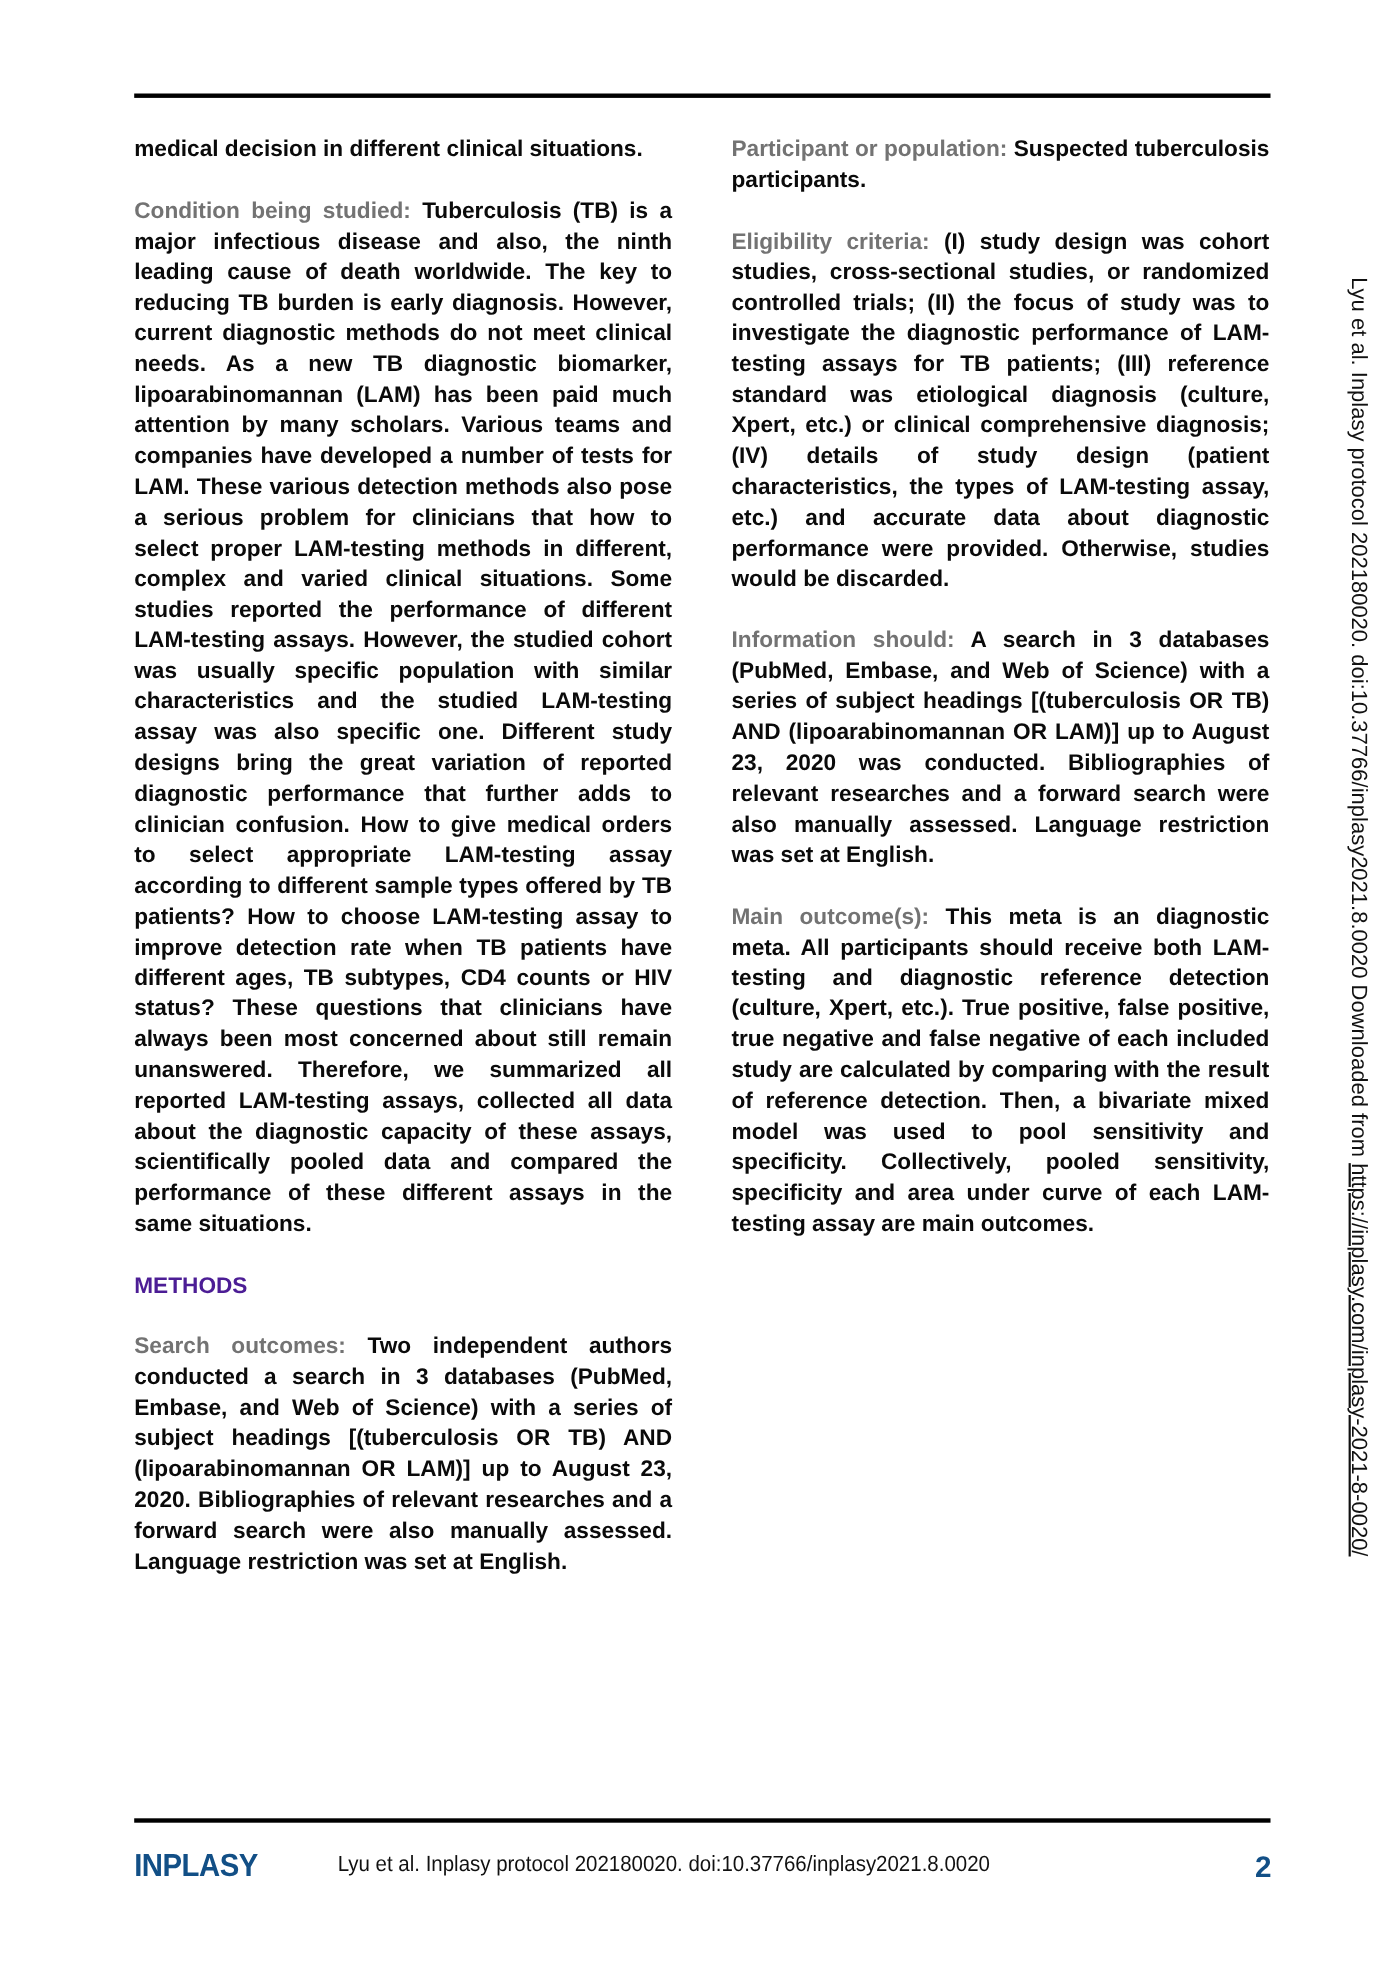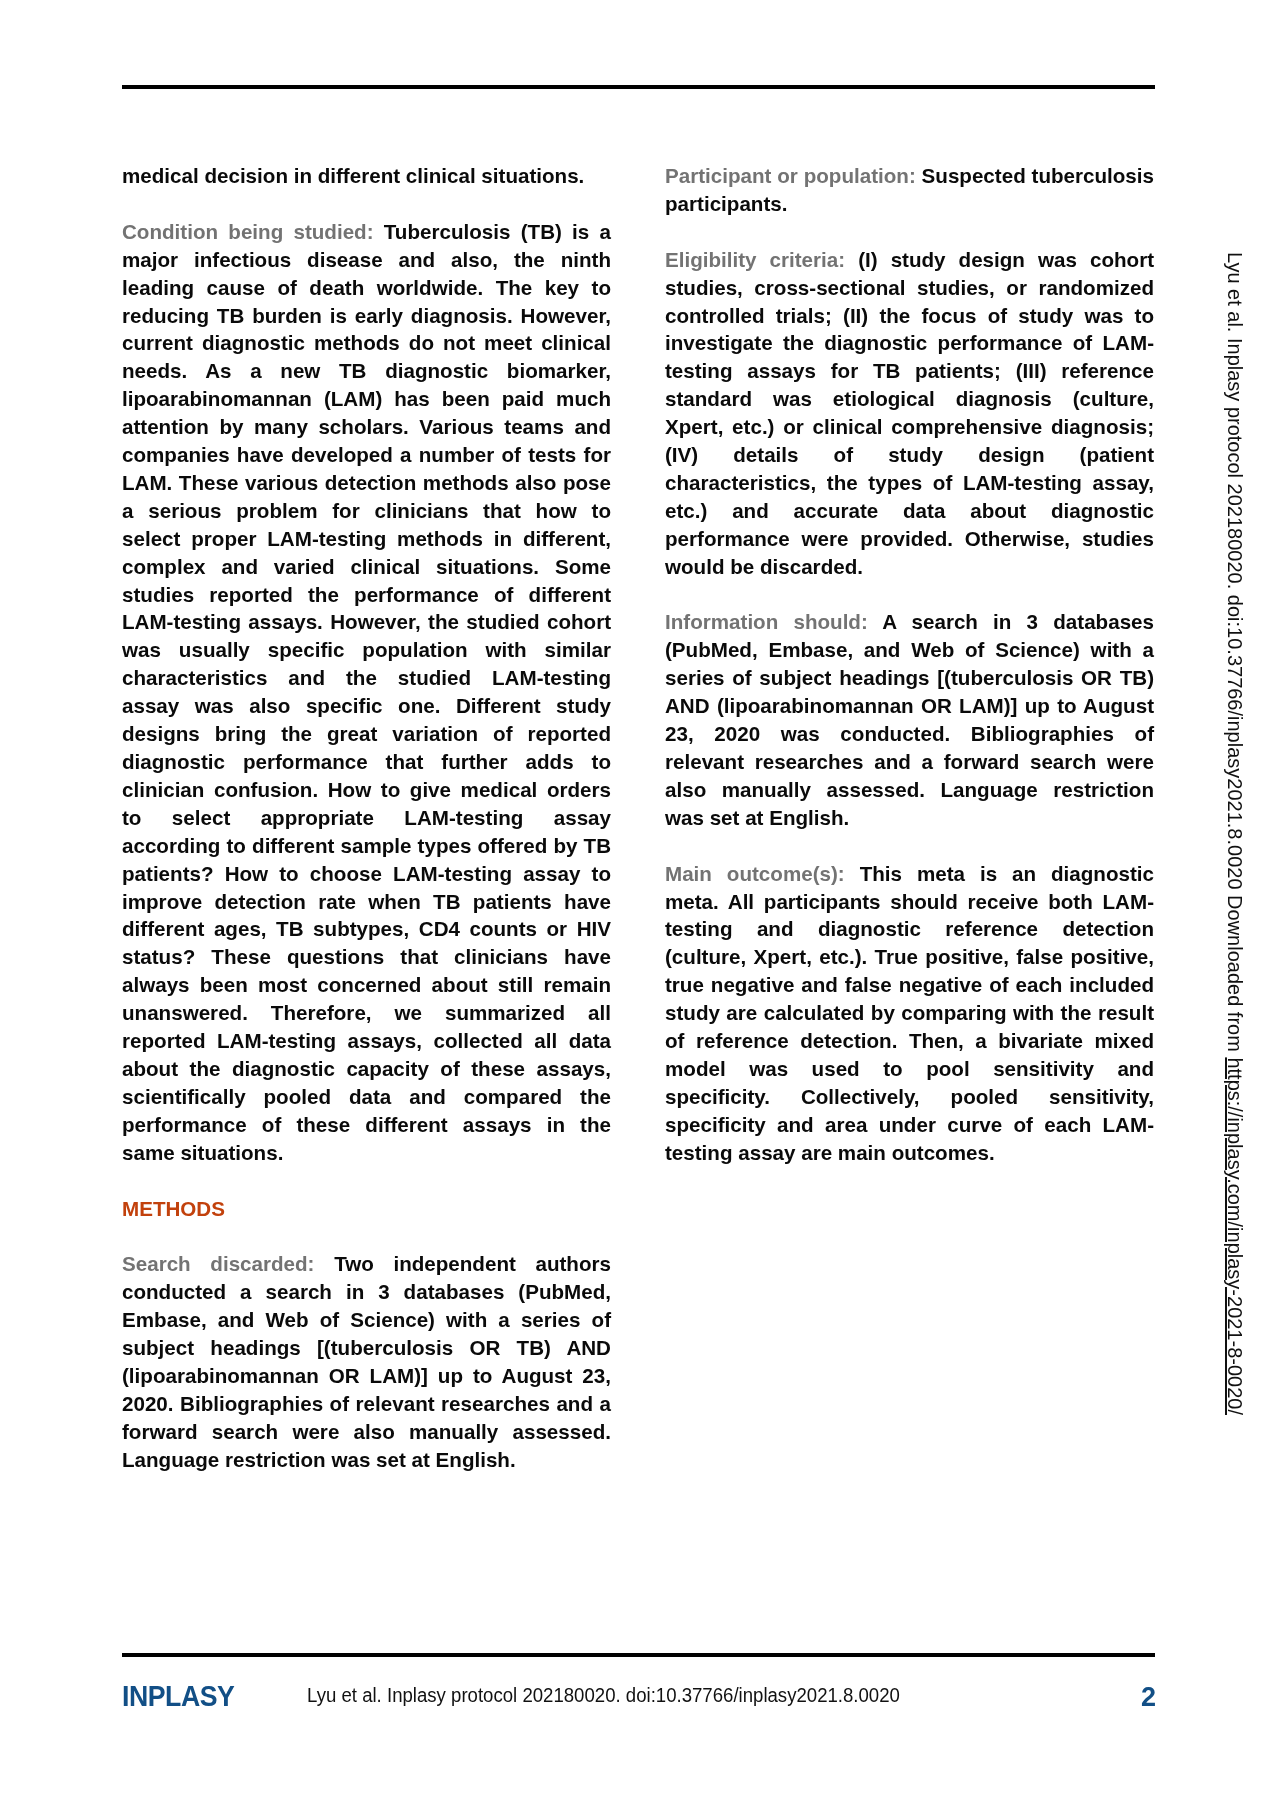--- a/index.html
+++ b/index.html
@@ -26,33 +26,32 @@
     .rule.bottom { top: 1653px; }
 
     .col {
       position: absolute;
       top: 122px;
       width: 489px;
       font-size: 20.6px;
       line-height: 27.9px;
       font-weight: bold;
       text-align: justify;
-      margin-top: 40px;
     }
     .col.left { left: 122px; }
     .col.right { left: 665px; }
 
     .para {
       margin: 0 0 27.9px 0;
     }
     .label {
       color: #737373;
     }
     .heading {
-      color: #c2410c;
+      color: #4c1d95;
       margin: 0 0 27.9px 0;
     }
 
     .footer-brand {
       position: absolute;
       left: 122px;
       top: 1680px;
       font-size: 29px;
       font-weight: bold;
       color: #124f86;
@@ -101,21 +100,21 @@
 <div class="col left">
   <p class="para">medical decision in different clinical situations.</p>
 
   <p class="para">
     <span class="label">Condition being studied:</span><span> Tuberculosis (TB) is a major infectious disease and also, the ninth leading cause of death worldwide. The key to reducing TB burden is early diagnosis. However, current diagnostic methods do not meet clinical needs. As a new TB diagnostic biomarker, lipoarabinomannan (LAM) has been paid much attention by many scholars. Various teams and companies have developed a number of tests for LAM. These various detection methods also pose a serious problem for clinicians that how to select proper LAM-testing methods in different, complex and varied clinical situations. Some studies reported the performance of different LAM-testing assays. However, the studied cohort was usually specific population with similar characteristics and the studied LAM-testing assay was also specific one. Different study designs bring the great variation of reported diagnostic performance that further adds to clinician confusion. How to give medical orders to select appropriate LAM-testing assay according to different sample types offered by TB patients? How to choose LAM-testing assay to improve detection rate when TB patients have different ages, TB subtypes, CD4 counts or HIV status? These questions that clinicians have always been most concerned about still remain unanswered. Therefore, we summarized all reported LAM-testing assays, collected all data about the diagnostic capacity of these assays, scientifically pooled data and compared the performance of these different assays in the same situations.</span>
   </p>
 
   <p class="heading">METHODS</p>
 
   <p class="para">
-    <span class="label">Search discarded:</span><span> Two independent authors conducted a search in 3 databases (PubMed, Embase, and Web of Science) with a series of subject headings [(tuberculosis OR TB) AND (lipoarabinomannan OR LAM)] up to August 23, 2020. Bibliographies of relevant researches and a forward search were also manually assessed. Language restriction was set at English.</span>
+    <span class="label">Search outcomes:</span><span> Two independent authors conducted a search in 3 databases (PubMed, Embase, and Web of Science) with a series of subject headings [(tuberculosis OR TB) AND (lipoarabinomannan OR LAM)] up to August 23, 2020. Bibliographies of relevant researches and a forward search were also manually assessed. Language restriction was set at English.</span>
   </p>
 </div>
 
 <div class="col right">
   <p class="para">
     <span class="label">Participant or population:</span><span> Suspected tuberculosis participants.</span>
   </p>
 
 
 

